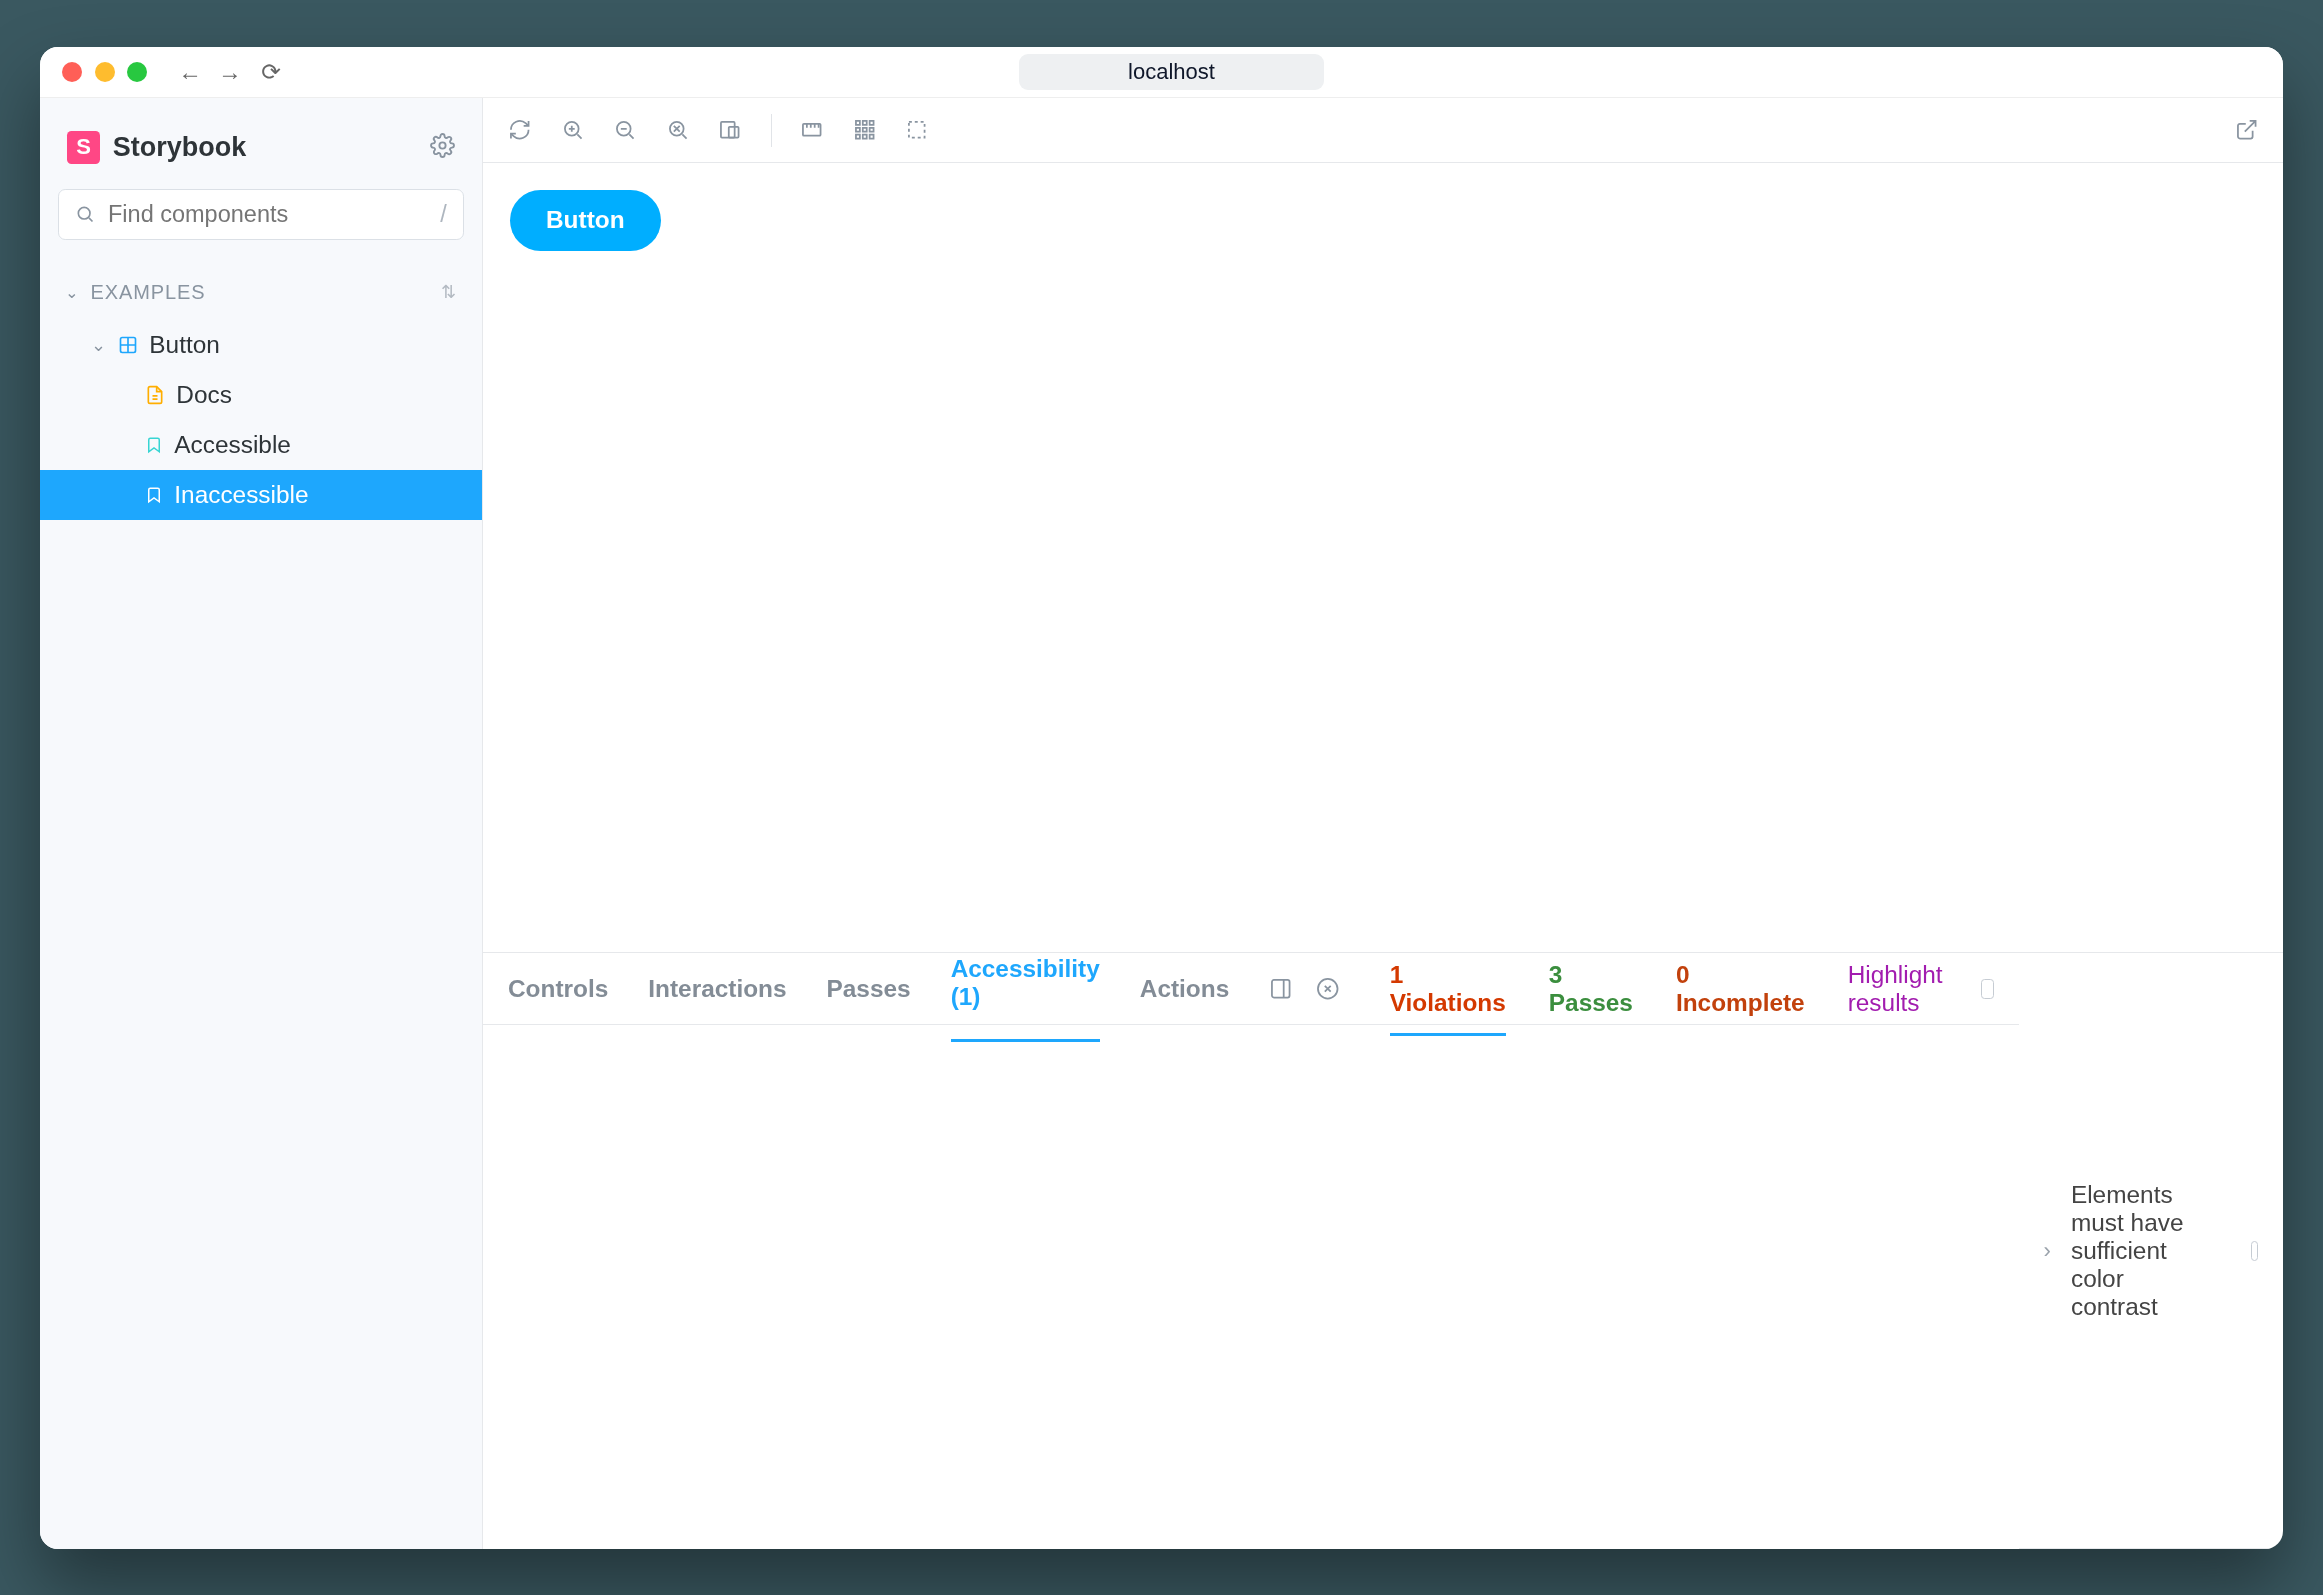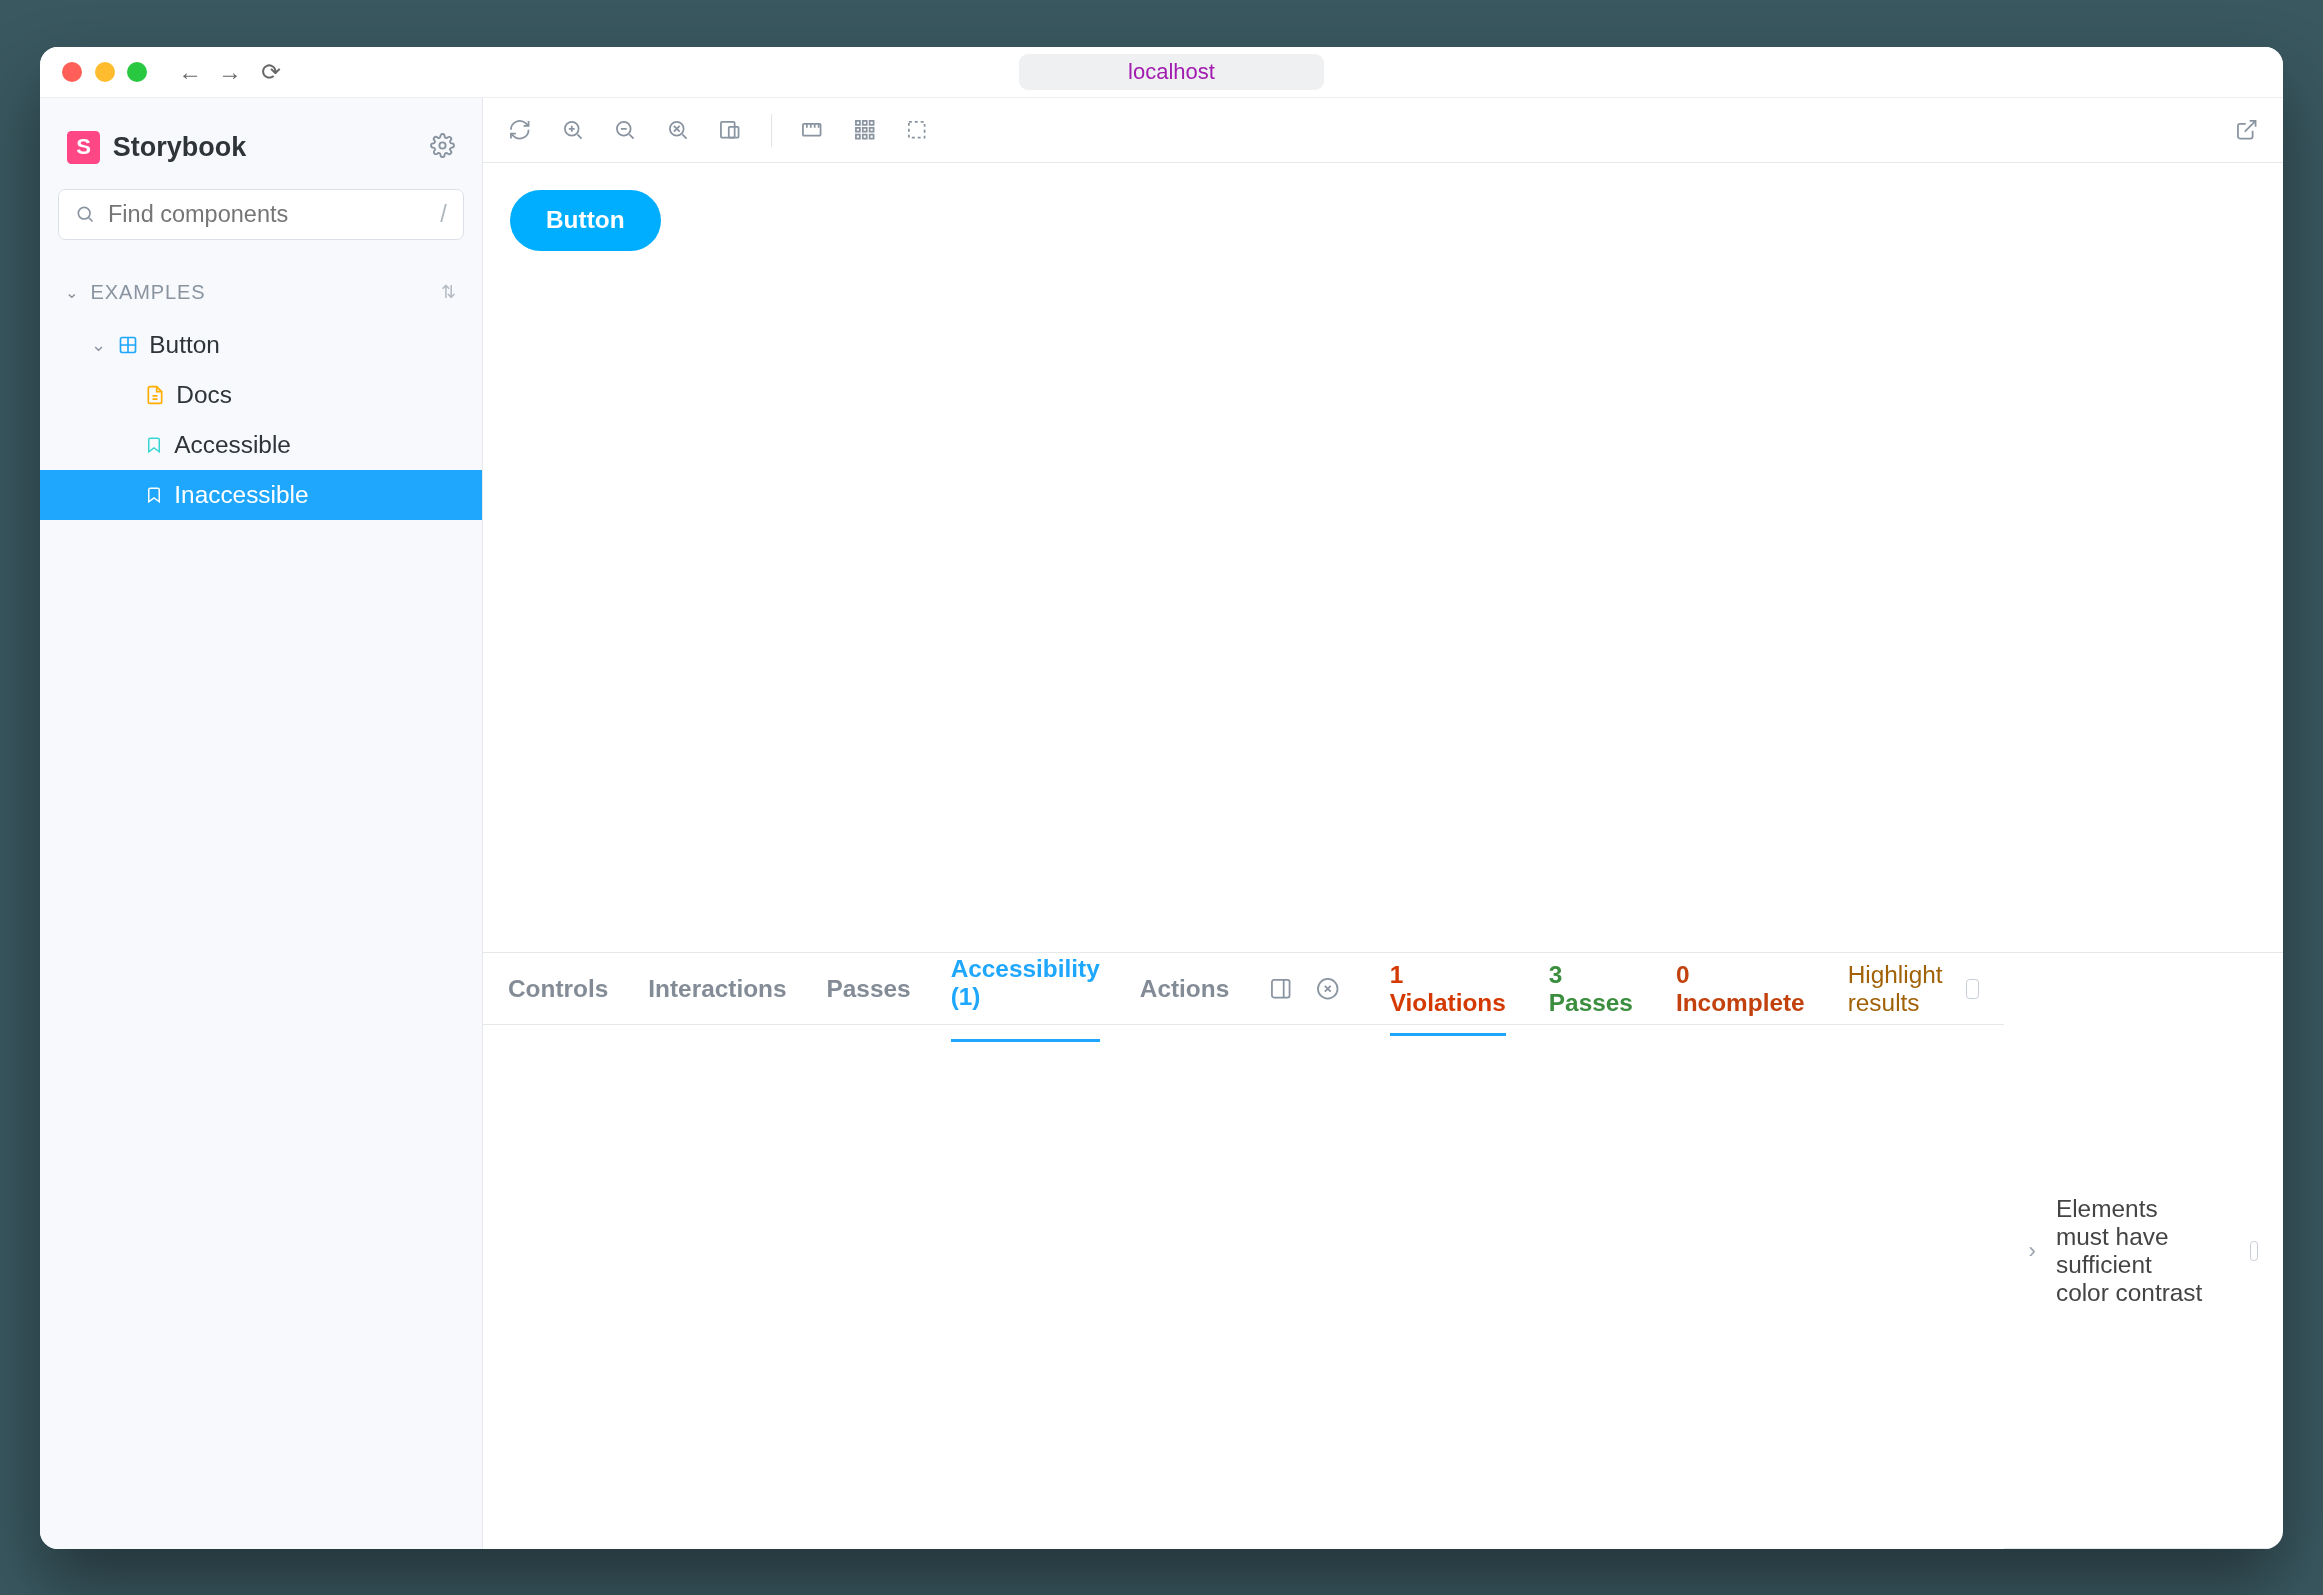--- a/index.html
+++ b/index.html
@@ -37,21 +37,21 @@
   .dot.yellow { background: #febc2e; }
   .dot.green { background: #28c840; }
   .nav-arrows { display: flex; gap: 16.3px; margin-left: 16.3px; color: #666; }
   .nav-arrows span, .reload-ic { font-size: 23.5px; cursor: pointer; }
   .reload-ic { margin-left: 5.4px; color:#666; }
   .url-pill {
     margin: 0 auto;
     background: #eef0f2;
     padding: 5.4px 109px;
     border-radius: 9px;
-    color: #a21caf;
+    color: #0f172a;
     font-size: 22px;
   }
   .body { flex: 1; display: flex; min-height: 0; }
   .sidebar {
     width: 443px;
     background: #f7f9fc;
     border-right: 0.9px solid #e6e8eb;
     display: flex;
     flex-direction: column;
     padding-top: 18px;
@@ -141,21 +141,21 @@
     color:#1ea7fd; border-bottom: 3.6px solid #1ea7fd; padding-bottom:28px;
   }
   .addons-tabs .right { margin-left:auto; display:flex; gap:23.5px; color:#8994a0; }
   .a11y-sub {
     display:flex; align-items:center; padding: 0 25px; height: 72px;
     border-bottom:0.9px solid #e6e8eb; gap:43px; font-size:24.4px; font-weight:700;
   }
   .a11y-sub .vio { color:#d43900; border-bottom:3.6px solid #1ea7fd; padding:20px 0 16.3px; cursor:pointer;}
   .a11y-sub .pas { color:#3b8e3e; cursor:pointer;}
   .a11y-sub .inc { color:#c2410c; cursor:pointer;}
-  .a11y-sub .right { margin-left:auto; display:flex; align-items:center; gap:16px; color:#a16207; font-weight:500;}
+  .a11y-sub .right { margin-left:auto; display:flex; align-items:center; gap:31px; color:#a21caf; font-weight:500;}
   .chk {
     width:20px; height:20px; border:1.8px solid #c6ccd3; border-radius:3.6px; cursor:pointer;
   }
   .violation-row {
     display:flex; align-items:center; padding: 20px 25px;
     border-bottom:0.9px solid #e6e8eb; font-size:24.4px; color:#444; gap:20px;
   }
   .violation-row .exp { color:#9aa2ab; cursor:pointer; font-size:22px; }
   .violation-row .sp { flex:1; }
 </style>

